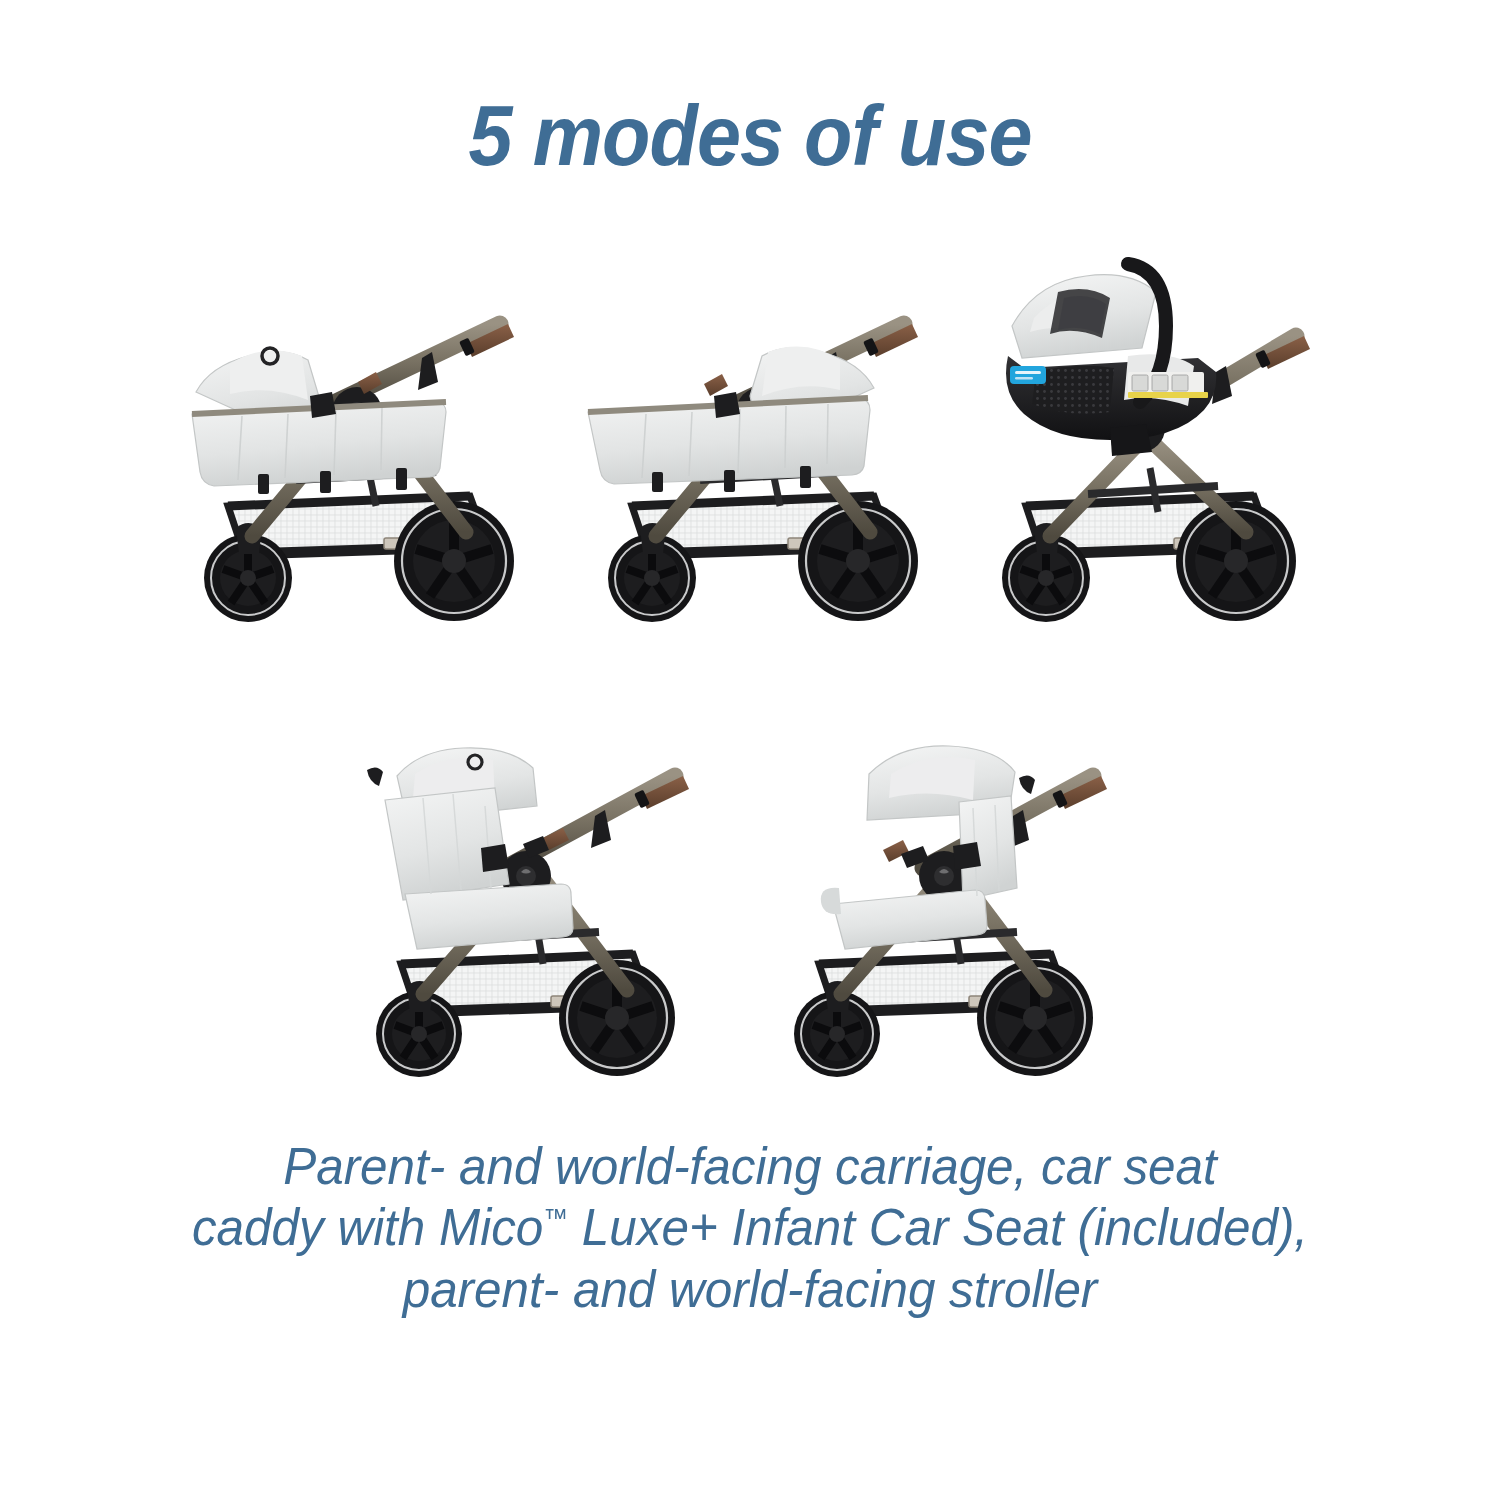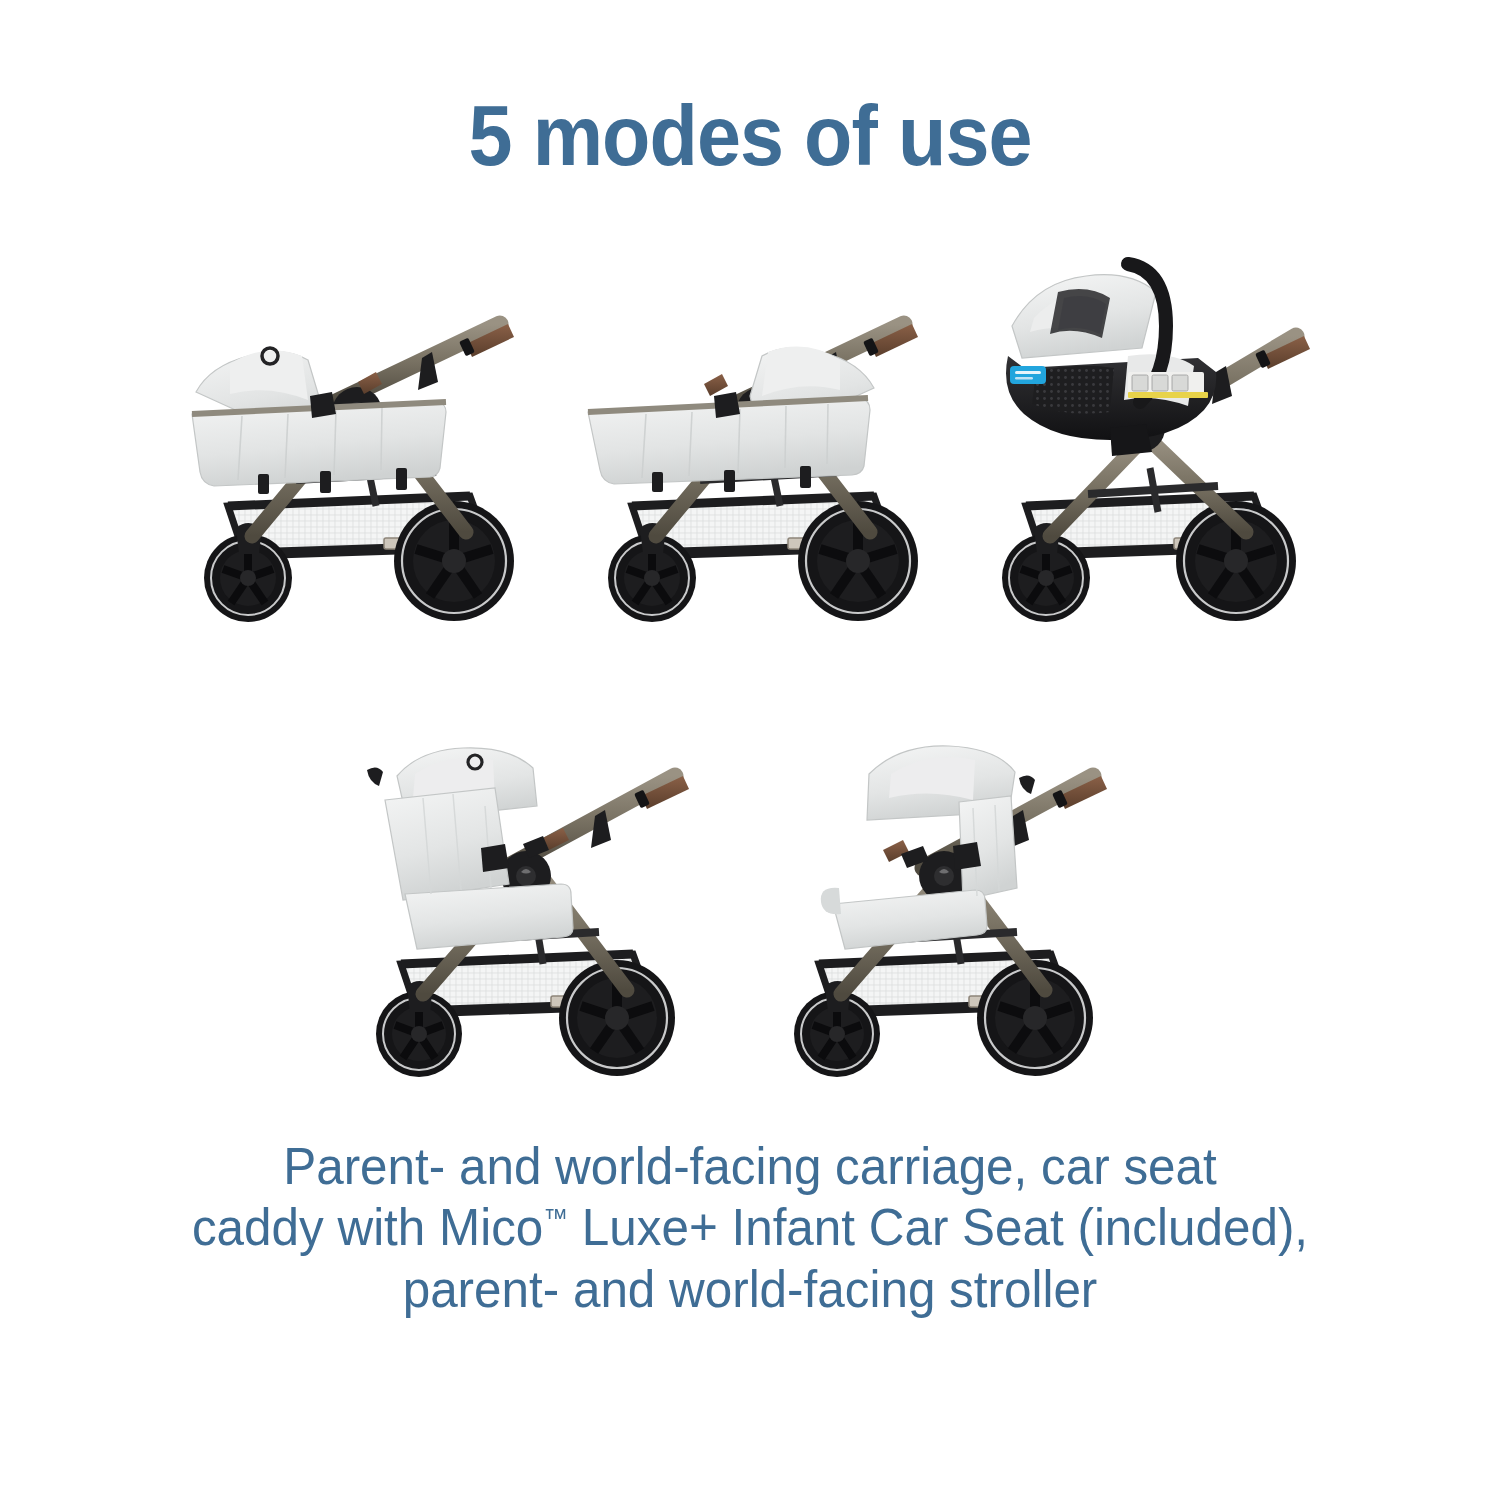--- a/index.html
+++ b/index.html
@@ -8,20 +8,21 @@
     background:#ffffff;
     font-family:"Liberation Sans", sans-serif;
     overflow:hidden;
   }
   .page{
     position:relative;
     width:1500px;height:1500px;
     display:flex;flex-direction:column;
     align-items:center;
     background:#ffffff;
+    font-style:italic;
   }
 
   
   .title{
     margin-top:92px;
     font-size:86px;
     font-weight:bold;
     letter-spacing:-1px;
     color:#3f6d95;
     text-align:center;

